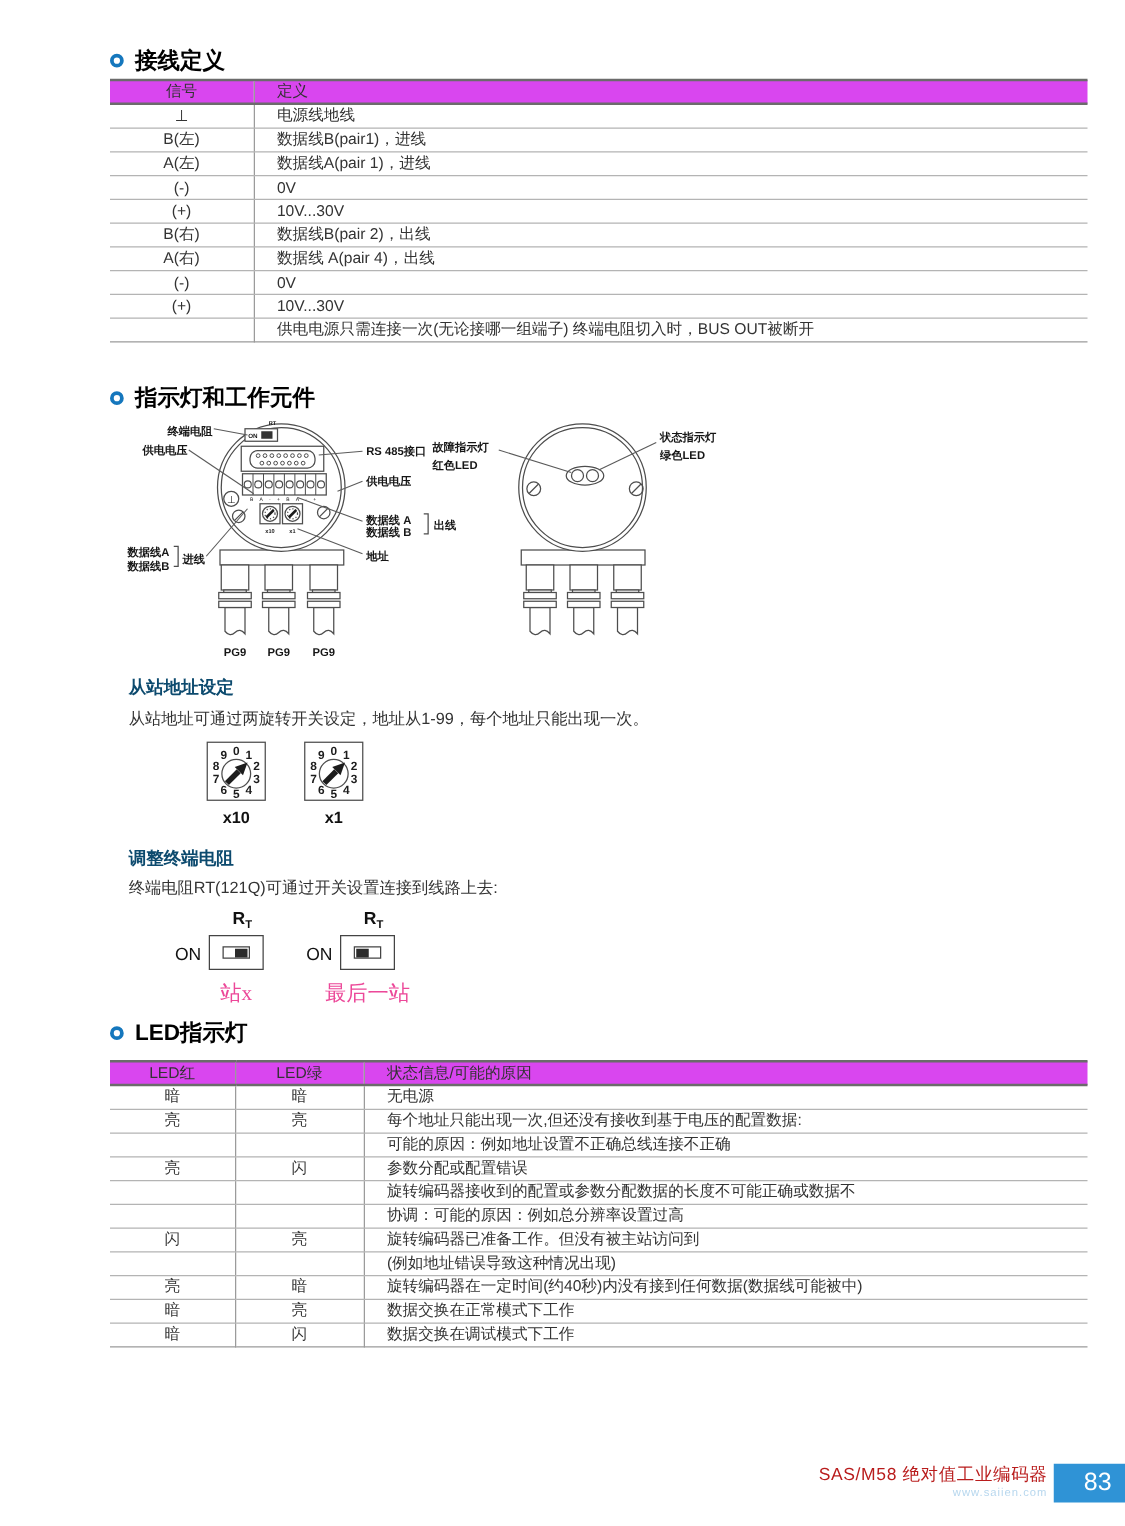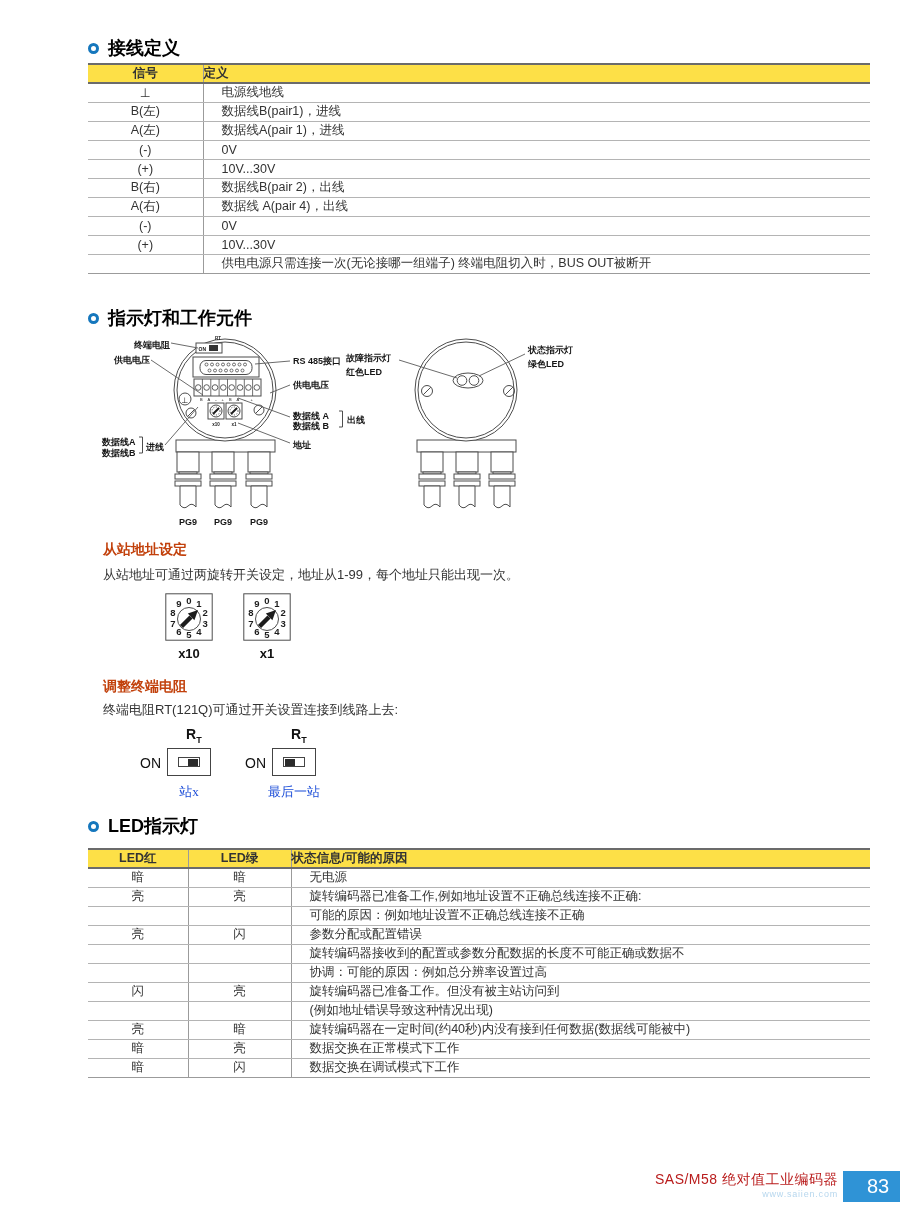--- a/index.html
+++ b/index.html
@@ -8,30 +8,30 @@
     position:relative; width:900px; height:1221px; background:#ffffff; overflow:hidden;
     font-family:"Liberation Sans","DejaVu Sans",sans-serif; color:#2e2e2e;
   }
   
   .sec { position:absolute; left:88px; display:flex; align-items:center; gap:9px;
          font-weight:bold; font-size:18px; color:#000000; }
   .sec .ring { width:11px; height:11px; border:3px solid #1577bd; border-radius:50%; flex:0 0 auto; }
   
   table.data { border-collapse:collapse; table-layout:fixed; position:absolute; left:88px;
                width:782px; font-size:12.5px; color:#333; }
-  table.data th { font-weight:bold; background:#fde047; border-top:2px solid #6b6b6b;
+  table.data th { font-weight:normal; background:#d946ef; border-top:2px solid #6b6b6b;
                   border-bottom:2px solid #6b6b6b; height:14px; text-align:center; padding:0; }
-  table.data th.def { text-align:left; }
+  table.data th.def { text-align:left; padding-left:18px; }
   table.data td { height:19px; border-bottom:1px solid #b4b4b4; text-align:center;
                   padding:0; overflow:hidden; white-space:nowrap; }
   table.data td.def { text-align:left; padding-left:18px;margin-left:11px; }
   table.data tbody tr:last-child td { border-bottom-color:#9b9b9b; }
   .vline { border-right:1px solid #9b9b9b; }
   
-  .subtitle { position:absolute; left:103px; font-size:14px; font-weight:bold; color:#c2410c; }
+  .subtitle { position:absolute; left:103px; font-size:14px; font-weight:bold; color:#0c4a6e; }
   .desc { position:absolute; left:103px; font-size:13px; color:#333; }
   
   svg { position:absolute; overflow:visible; }
   .s  { stroke:#4d4d4d; fill:none; stroke-width:1; }
   .swt{ stroke:#4d4d4d; fill:#ffffff; stroke-width:1; }
   .ld { stroke:#5a5a5a; stroke-width:0.9; fill:none; }
   .lbl{ font-family:"Liberation Sans","DejaVu Sans",sans-serif; font-size:9px; font-weight:bold; fill:#161616; }
   .tny{ font-family:"Liberation Sans","DejaVu Sans",sans-serif; fill:#161616; }
   .dg { font-family:"Liberation Sans","DejaVu Sans",sans-serif; font-size:9.5px; font-weight:bold;
         fill:#1c1c1c; text-anchor:middle; }
@@ -41,21 +41,21 @@
   .rt-block { position:absolute; top:728px; width:120px; height:76px; }
   .rt-lab { position:absolute; left:46px; top:-2px; font-size:14px; font-weight:bold; color:#111; }
   .rt-lab sub { font-size:9px; }
   .on-lab { position:absolute; left:0; top:27px; font-size:14px; color:#111; }
   .slide-sw { position:absolute; left:27px; top:20px; width:44px; height:28px;
               border:1.5px solid #444; background:#fff; }
   .track { position:absolute; left:10px; top:8px; width:22px; height:10px; border:1px solid #444; background:#fff; }
   .knob { position:absolute; top:1px; width:10px; height:7px; background:#2b2b2b; }
   .knob-right { right:1px; } .knob-left { left:1px; }
   .rt-caption { position:absolute; left:4px; top:55px; width:90px; text-align:center;
-                font-family:"Liberation Serif","DejaVu Serif",serif; font-size:13px; color:#1d4ed8; }
+                font-family:"Liberation Serif","DejaVu Serif",serif; font-size:17px; color:#ec4899; }
   
   .footer-title { position:absolute; right:62px; top:1171px; font-size:14px; font-weight:normal;
                   color:#b91c1c; letter-spacing:0.5px; }
   .footer-url { position:absolute; right:62px; top:1189px; font-size:9px; color:#b7d7ee; letter-spacing:0.8px; }
   .pagebox { position:absolute; left:843px; top:1171px; width:57px; height:31px; background:#2f93d6;
              color:#fff; font-size:20px; line-height:31px; padding-left:24px; }
 </style>
 </head>
 <body>
 
@@ -374,21 +374,21 @@
     </thead>
     <tbody>
       <tr>
           <td class="vline">暗</td>
           <td class="vline">暗</td>
           <td class="def">无电源</td>
         </tr>
       <tr>
           <td class="vline">亮</td>
           <td class="vline">亮</td>
-          <td class="def">旋转编码器已准备工作,例如地址设置不正确总线连接不正确:</td>
+          <td class="def">每个地址只能出现一次,但还没有接收到基于电压的配置数据:</td>
         </tr>
       <tr>
           <td class="vline"></td>
           <td class="vline"></td>
           <td class="def">可能的原因：例如地址设置不正确总线连接不正确</td>
         </tr>
       <tr>
           <td class="vline">亮</td>
           <td class="vline">闪</td>
           <td class="def">参数分配或配置错误</td>

